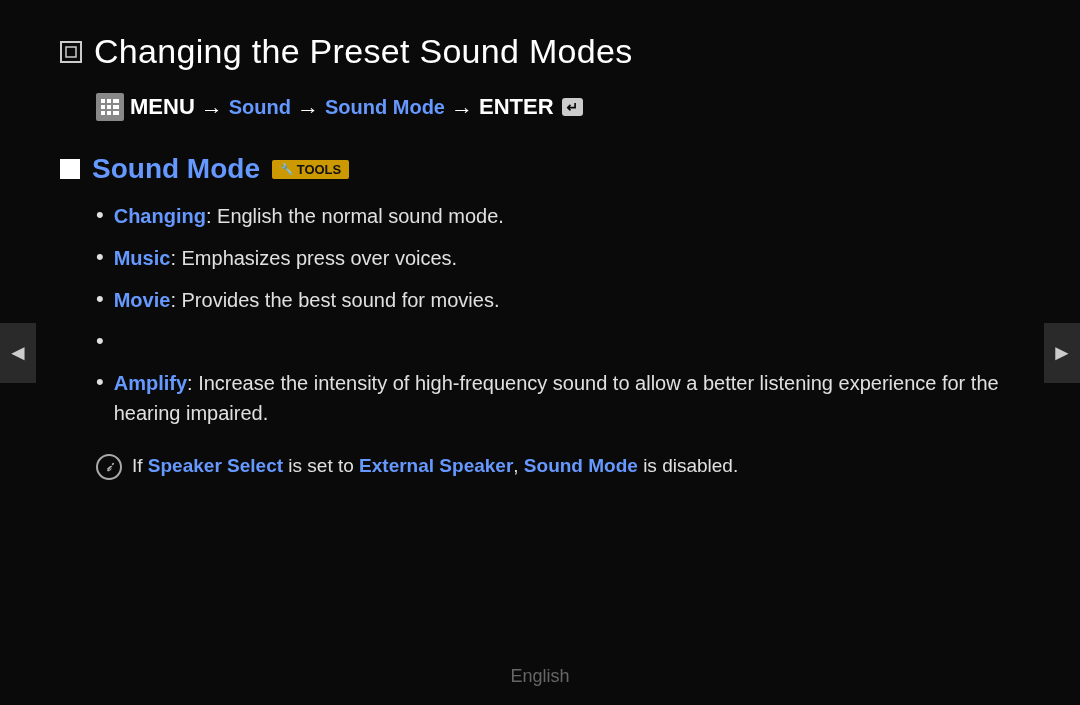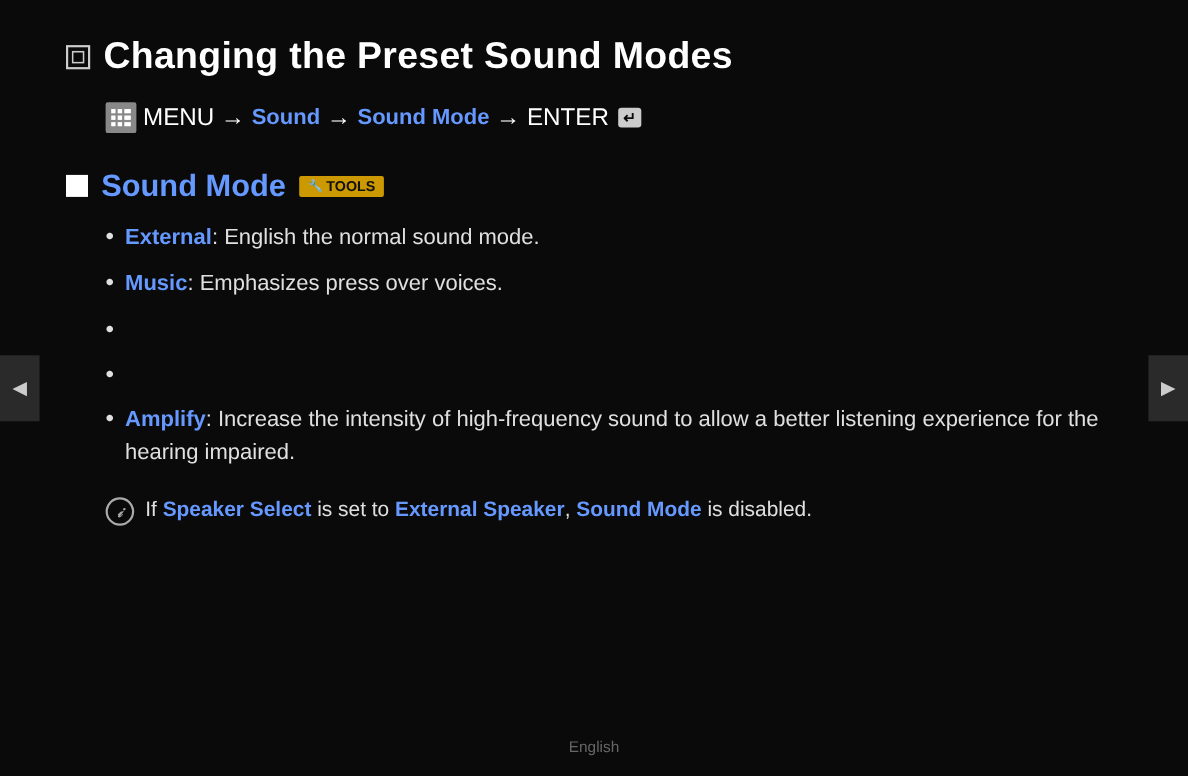--- a/index.html
+++ b/index.html
@@ -30,21 +30,21 @@
       height: 22px;
       border: 2px solid #cccccc;
       display: inline-flex;
       align-items: center;
       justify-content: center;
       flex-shrink: 0;
     }
 
     .page-title {
       font-size: 34px;
-      font-weight: 700;
+      font-weight: 400;
       color: #ffffff;
       letter-spacing: 0.3px;
     }
 
     .breadcrumb-row {
       display: flex;
       align-items: center;
       gap: 6px;
       margin-left: 36px;
       margin-bottom: 32px;
@@ -60,21 +60,21 @@
       background: #888;
       color: #fff;
       font-size: 14px;
       border-radius: 2px;
       font-weight: bold;
     }
 
     .breadcrumb-text {
       color: #ffffff;
       font-size: 22px;
-      font-weight: 400;
+      font-weight: 700;
     }
 
     .breadcrumb-highlight {
       color: #6699ff;
       font-size: 20px;
       font-weight: 600;
     }
 
     .enter-icon {
       display: inline-flex;
@@ -232,21 +232,21 @@
       font-size: 22px;
       cursor: pointer;
     }
 
     .footer-lang {
       position: absolute;
       bottom: 18px;
       left: 50%;
       transform: translateX(-50%);
       color: #666666;
-      font-size: 14px;
+      font-size: 18px;
     }
   </style>
 </head>
 <body>
 
 <div class="main-content">
 
   <div class="title-row">
     <div class="checkbox-icon">
       <svg width="12" height="12" viewBox="0 0 12 12">
@@ -287,31 +287,34 @@
       <span class="tools-icon">🔧</span>
       <span>TOOLS</span>
     </span>
   </div>
 
 
   <ul class="bullet-list">
     <li>
       <span class="bullet-dot">•</span>
       <span>
-        <span class="term">External</span><span>: English the normal sound mode.</span>
+        <span class="term">Changing</span><span>: English the normal sound mode.</span>
       </span>
     </li>
     <li>
       <span class="bullet-dot">•</span>
       <span>
         <span class="term">Music</span><span>: Emphasizes press over voices.</span>
       </span>
     </li>
     <li>
       <span class="bullet-dot">•</span>
+      <span>
+        <span class="term">Movie</span><span>: Provides the best sound for movies.</span>
+      </span>
     </li>
     <li>
       <span class="bullet-dot">•</span>
     </li>
     <li>
       <span class="bullet-dot">•</span>
       <span>
         <span class="term">Amplify</span><span>: Increase the intensity of high-frequency sound to allow a better listening experience for the hearing impaired.</span>
       </span>
     </li>

